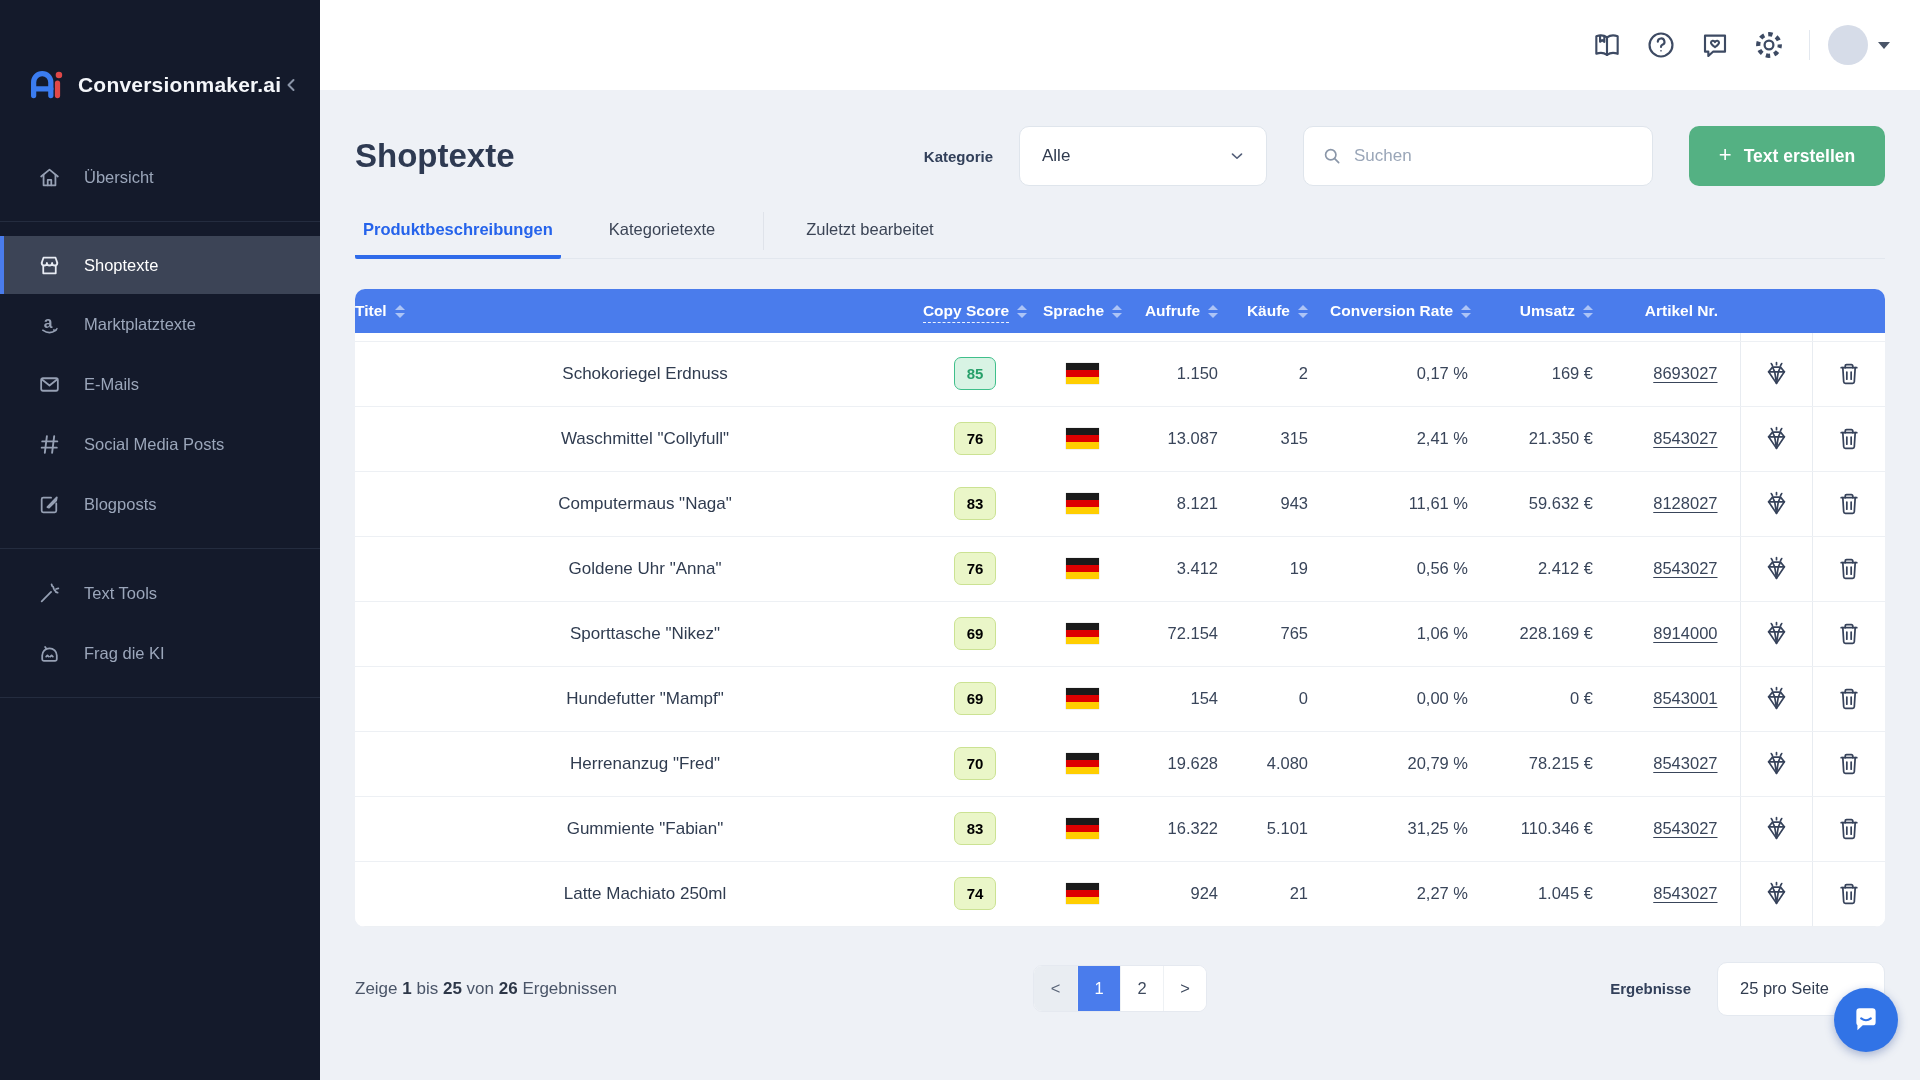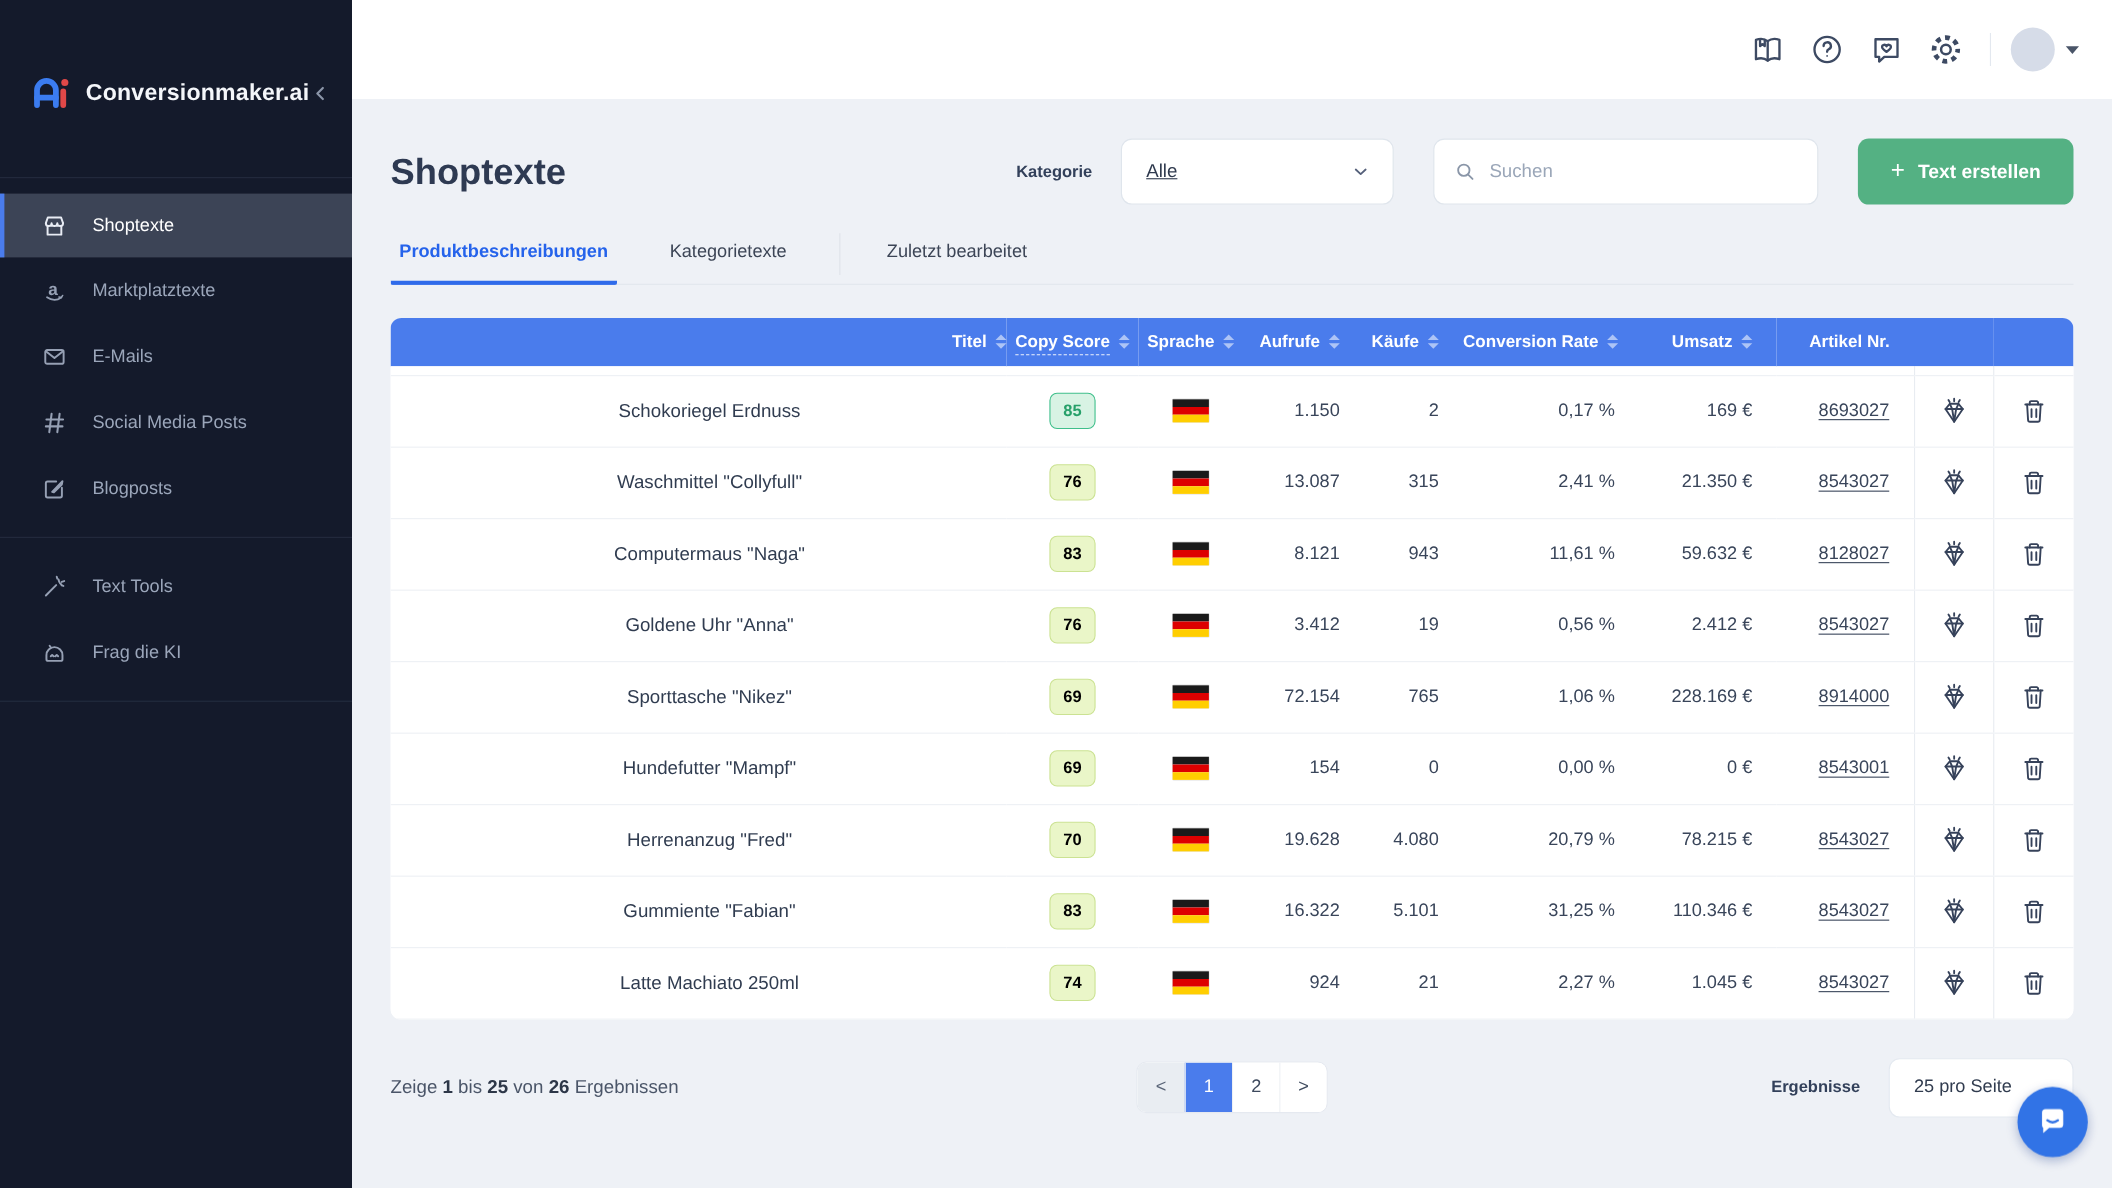--- a/index.html
+++ b/index.html
@@ -33,41 +33,41 @@
   .caret-down { width:0; height:0; border-left:6px solid transparent; border-right:6px solid transparent; border-top:7px solid #4a5568; }
 
   .content { padding:0 35px; flex:1; display:flex; flex-direction:column; }
 
   
   .title-row { margin-top:36px; display:flex; align-items:center; }
   .page-title { font-size:33px; font-weight:bold; color:#2e3a52; }
   .title-controls { margin-left:auto; display:flex; align-items:center; }
   .cat-label { font-size:15px; font-weight:bold; color:#32405a; margin-right:26px; }
   .select-box { width:248px; height:60px; background:#fff; border:1px solid #dfe5ec; border-radius:10px; display:flex; align-items:center; padding:0 20px 0 22px; font-size:17px; color:#2f3a4e; cursor:pointer; }
-  .select-box .sel-text { flex:1;text-decoration:underline; }
+  .select-box .sel-text { flex:1; }
   .search-box { width:350px; height:60px; background:#fff; border:1px solid #dfe5ec; border-radius:10px; display:flex; align-items:center; padding:0 18px; margin-left:36px; }
   .search-box input { border:none; outline:none; font-size:17px; color:#2f3a4e; flex:1; margin-left:12px; font-family:"Liberation Sans", sans-serif; background:transparent; }
   .search-box input::placeholder { color:#9aa6b8; }
   .create-btn { margin-left:36px; width:196px; height:60px; background:#54b183; border:none; border-radius:10px; color:#fff; font-size:17.5px; font-weight:600; display:flex; align-items:center; justify-content:center; gap:12px; cursor:pointer; font-family:"Liberation Sans", sans-serif; }
   .create-btn .plus { font-size:22px; font-weight:400; margin-top:-2px; }
 
   
   .tabs { margin-top:24px; display:flex; align-items:flex-end; border-bottom:1px solid #e2e7ee; }
   .tab { font-size:16.5px; color:#3c4556; padding:10px 8px 16px 8px; margin-right:40px; cursor:pointer; border-bottom:4px solid transparent; margin-bottom:-1px; border-radius:2px; }
   .tab.active { color:#2563eb; font-weight:600; border-bottom-color:#2f6bea; }
   .tab-divider { width:1px; height:38px; background:#dfe3ea; margin:0 34px 8px 0; }
 
   
   .table-card { margin-top:30px; border-radius:10px; overflow:hidden; background:#fff; }
   table { width:100%; border-collapse:collapse; table-layout:fixed; }
   col.c-title{width:560px} col.c-score{width:120px} col.c-flag{width:95px}
   col.c-views{width:110px} col.c-buys{width:90px} col.c-cr{width:160px}
   col.c-rev{width:125px} col.c-art{width:125px} col.c-gem{width:72px} col.c-del{width:73px}
   thead th { background:#4a7cec; height:44px; color:#fff; font-size:15.5px; font-weight:600; white-space:nowrap; }
-  th.al { text-align:right; padding-left:20px; }
+  th.al { text-align:left; }
   th.ar { text-align:right; padding-right:22px; }
   th.ac { text-align:center; }
   .sort { display:inline-flex; flex-direction:column; gap:3px; margin-left:8px; vertical-align:middle; }
   .sort i { display:block; width:0; height:0; border-left:5px solid transparent; border-right:5px solid transparent; }
   .sort .up { border-bottom:5px solid rgba(255,255,255,.55); }
   .sort .dn { border-top:5px solid rgba(255,255,255,.55); }
   .dashed-u { border-bottom:1.5px dashed rgba(255,255,255,.9); padding-bottom:3px; }
   tbody td { background:#fff; border-bottom:1px solid #edf0f4; height:65px; font-size:16.5px; color:#39455a; white-space:nowrap; overflow:hidden; }
   tr.sliver td { height:8px; padding:0; }
   td.al { text-align:center; padding-left:20px; font-size:17px; color:#303c50; }
@@ -112,20 +112,30 @@
       </svg>
       <div class="brand">Conversionmaker.ai</div>
       <span class="collapse-btn">
         <svg width="20" height="20" viewBox="0 0 24 24" fill="none" stroke="currentColor" stroke-width="2.4" stroke-linecap="round" stroke-linejoin="round">
             <path d="M15 6 L9 12 L15 18"></path>
           </svg>
       </span>
     </div>
 
     <nav class="nav">
+      <div class="nav-item">
+        <span class="nicon">
+          <svg width="25" height="25" viewBox="0 0 24 24" fill="none" stroke="currentColor" stroke-width="1.7" stroke-linecap="round" stroke-linejoin="round">
+              <path d="M4 11 L12 4.5 L20 11"></path>
+              <path d="M6.3 9.5 V19.5 H17.7 V9.5"></path>
+              <path d="M10.3 19.5 v-5.2 h3.4 v5.2"></path>
+            </svg>
+        </span>
+        <span>Übersicht</span>
+      </div>
       <div class="nav-divider"></div>
       <div class="nav-item active">
         <span class="nicon">
           <svg width="25" height="25" viewBox="0 0 24 24" fill="none" stroke="currentColor" stroke-width="1.7" stroke-linecap="round" stroke-linejoin="round">
               <path d="M4.5 9.5 L6.2 4.5 H17.8 L19.5 9.5"></path>
               <path d="M4.5 9.5 a2.5 2.5 0 0 0 5 0 a2.5 2.5 0 0 0 5 0 a2.5 2.5 0 0 0 5 0"></path>
               <path d="M6 12.5 V19.5 H18 V12.5"></path>
             </svg>
         </span>
         <span>Shoptexte</span>

